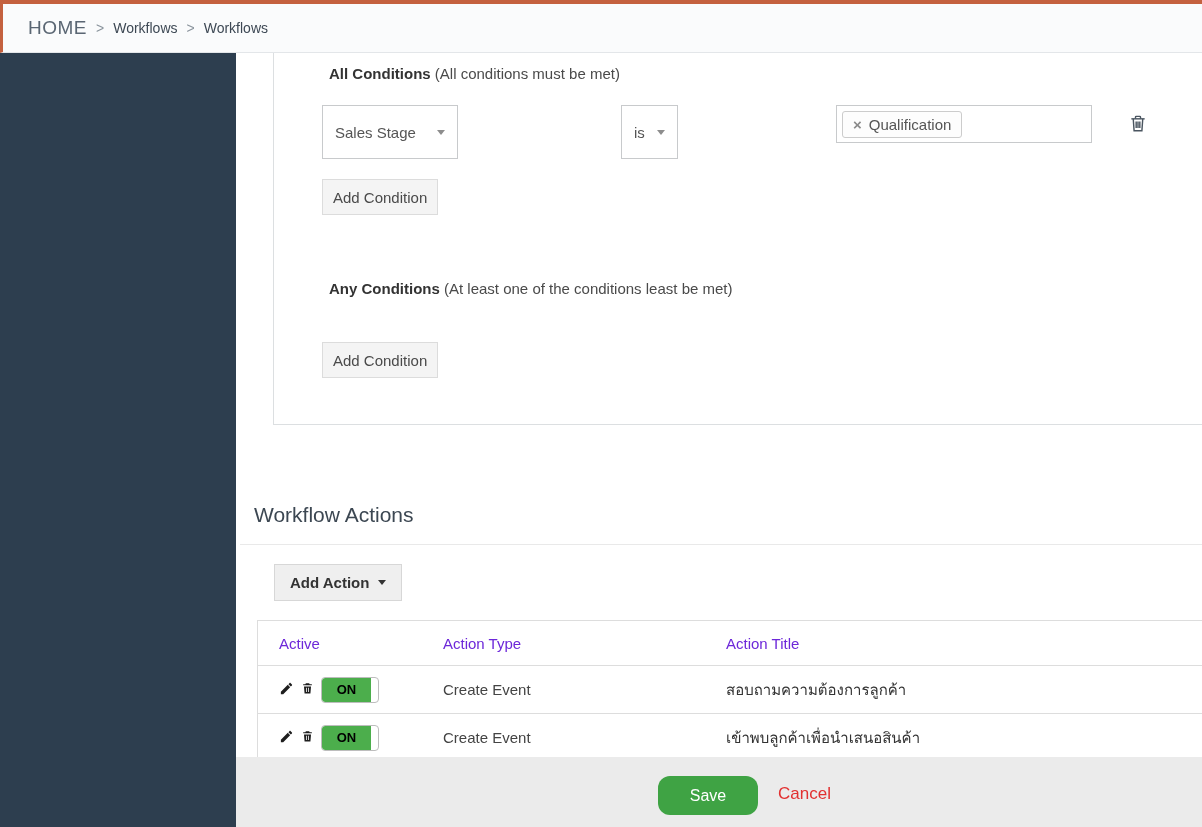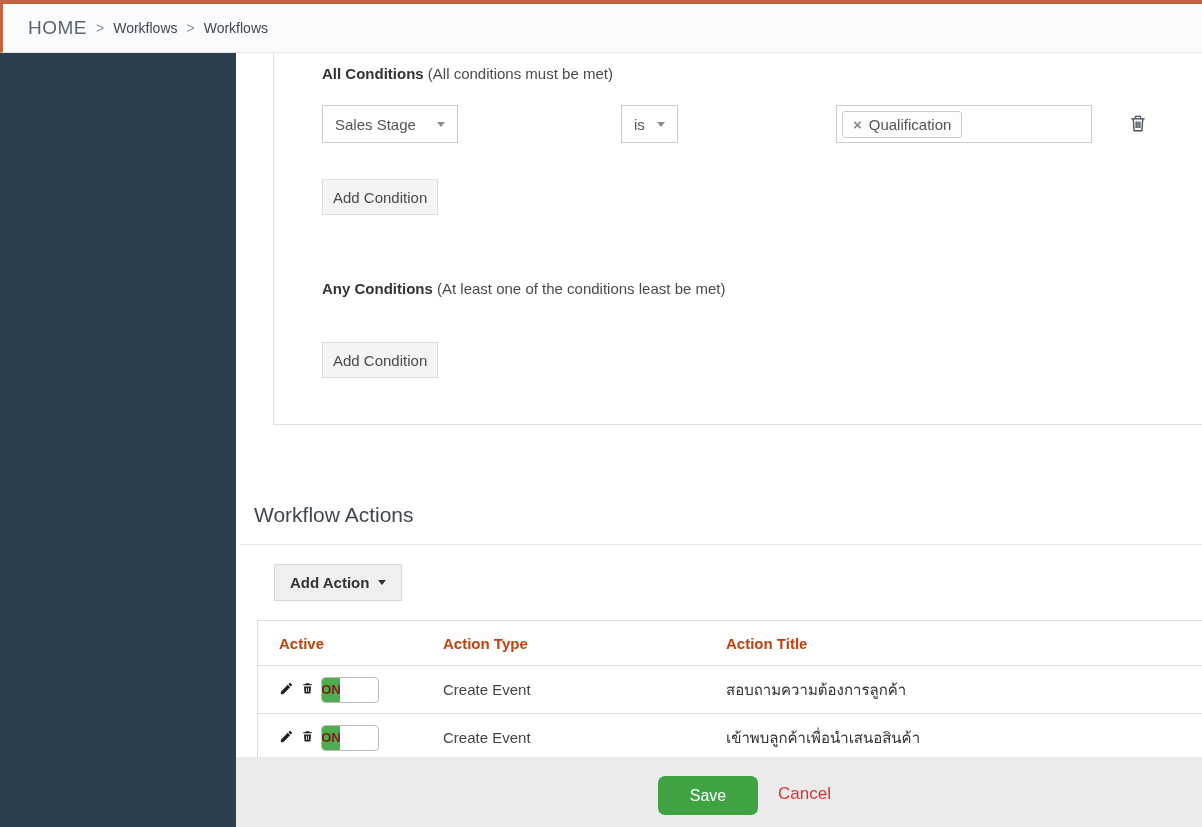--- a/index.html
+++ b/index.html
@@ -18,26 +18,26 @@
   
   .sidebar { position:absolute; top:53px; left:0; width:236px; bottom:0; background:#2d3e4f; }
 
   
   .main { position:absolute; top:53px; left:236px; right:0; bottom:0; background:#fff; }
 
   
   .panel { position:absolute; top:0; left:37px; width:946px; height:372px;
     border:1px solid #dcdfe1; border-top:none; background:#fff; }
   .cond-title { position:absolute; left:48px; font-size:15px; color:#3a3a3a; }
-  .cond-title b { font-weight:bold; color:#333; }
+  .cond-title b { font-weight:bold; color:#333;margin-left:7px; }
   .cond-title .sub { font-weight:normal; color:#4a4a4a; }
   .t-all { top:12px; }
   .t-any { top:227px; }
 
-  .select { position:absolute; height:38px; border:1px solid #c8cacc; background:#fff;
+  .select { position:absolute; height:54px; border:1px solid #c8cacc; background:#fff;
     display:flex; align-items:center; padding:0 12px; font-size:15px; color:#555; cursor:pointer;justify-content:center; }
   .select .caret { width:0; height:0; border-left:4px solid transparent; border-right:4px solid transparent;
     border-top:5px solid #8d8d8d; margin-left:auto; }
   .sel-field { left:48px; top:52px; width:136px; }
   .sel-op { left:347px; top:52px; width:57px; }
 
   .tag-input { position:absolute; left:562px; top:52px; width:256px; height:38px;
     border:1px solid #c8cacc; background:#fff; display:flex; align-items:center; padding:0 5px; cursor:text; }
   .tag { display:inline-flex; align-items:center; border:1px solid #ccc; border-radius:3px;
     background:#fdfdfd; height:27px; padding:0 10px; font-size:15px; color:#555; }
@@ -57,36 +57,36 @@
   .btn-addaction { position:absolute; left:38px; top:511px; height:37px; background:#efefef;
     border:1px solid #d7d7d7; font-size:15px; font-weight:bold; color:#333; padding:0 15px;
     display:flex; align-items:center; gap:9px; cursor:pointer; font-family:inherit; }
   .btn-addaction .caret { width:0; height:0; border-left:4px solid transparent; border-right:4px solid transparent; border-top:5px solid #333; }
 
   
   .wa-table { position:absolute; left:21px; top:567px; width:960px; border-top:1px solid #ddd; border-left:1px solid #ddd; }
   .tr { display:grid; grid-template-columns:164px 283px 1fr; align-items:center; padding-left:21px; border-bottom:1px solid #ddd; background:#fff; }
   .tr.head { height:45px; }
   .tr.row { height:48px; }
-  .th { font-size:15px; font-weight:bold; color:#c2410c; }
+  .th { font-size:15px; font-weight:normal; color:#6d28d9; }
   .td { font-size:15px; color:#444; }
   .td.title { color:#333; }
   .cell-active { display:flex; align-items:center; gap:7px; }
   .icon-btn { background:none; border:none; padding:0; cursor:pointer; color:#1e1e1e; display:inline-flex; }
   .icon-btn svg { width:15px; height:15px; fill:currentColor; }
   .icon-btn.sm svg { width:13px; height:14px; }
   .toggle { width:58px; height:26px; border:1px solid #bdbdbd; border-radius:4px; background:#fff;
     display:inline-flex; overflow:hidden; cursor:pointer; }
-  .toggle-on { width:18px; height:100%; background:#4cae4c; color:#7f1d1d; font-size:13px; font-weight:bold;
+  .toggle-on { width:49px; height:100%; background:#4cae4c; color:#000000; font-size:13px; font-weight:bold;
     display:flex; align-items:center; justify-content:center; border-radius:3px 0 0 3px; }
 
   
   .footer { position:absolute; left:0; right:0; top:704px; bottom:0; background:#ebebeb; z-index:5; }
   .btn-save { position:absolute; left:422px; top:19px; width:100px; height:39px; background:#3fa344;
-    border:none; border-radius:7px; color:#fff; font-size:16px; cursor:pointer; font-family:inherit; }
+    border:none; border-radius:12px; color:#fff; font-size:16px; cursor:pointer; font-family:inherit; }
   .link-cancel { position:absolute; left:542px; top:27px; font-size:17px; color:#e23030; cursor:pointer; }
 </style>
 </head>
 <body>
 
 <div class="page">
 
   <div class="header">
     <span class="crumb-home">HOME</span>
     <span class="crumb-sep">&gt;</span>

